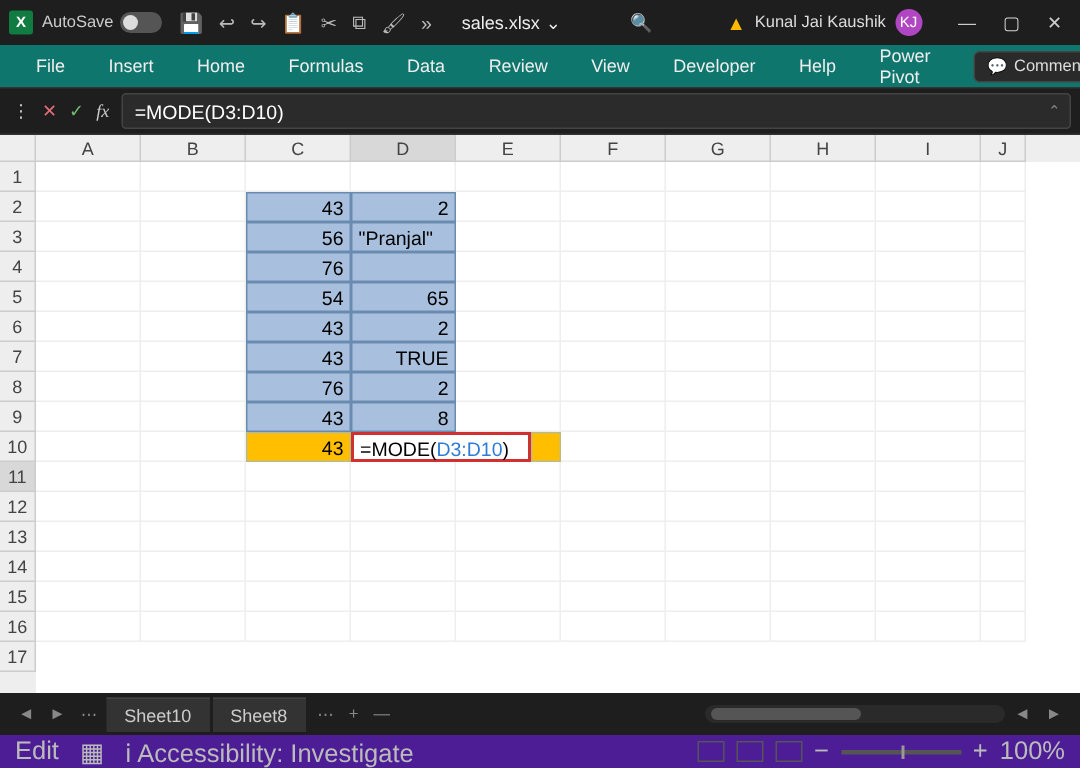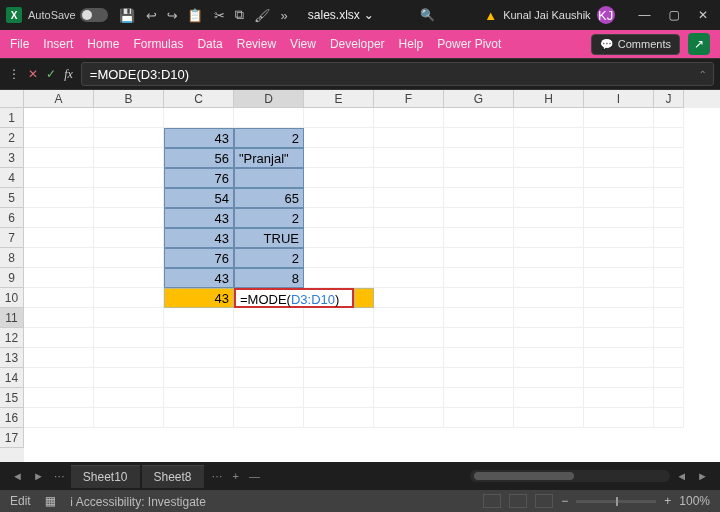--- a/index.html
+++ b/index.html
@@ -10,25 +10,25 @@
   .ex-icon { width: 16px; height: 16px; background: #107c41; color:#fff; font-size:10px; font-weight:bold; display:flex; align-items:center; justify-content:center; border-radius:2px;}
   .autosave { display:flex; align-items:center; gap:4px; font-size:11px; color:#ccc;}
   .toggle { width:28px; height:14px; background:#555; border-radius:7px; position:relative; }
   .toggle::after { content:""; width:10px; height:10px; background:#ddd; border-radius:50%; position:absolute; top:2px; left:2px; }
   .qat { display:flex; gap:10px; margin-left:6px; color:#bbb; font-size:13px; align-items:center;}
   .qat span { cursor:default; }
   .filename { margin-left:14px; font-size:12px; color:#eee; display:flex; align-items:center; gap:4px;}
   .search-ico { margin-left:40px; color:#bbb; }
   .user { margin-left:auto; display:flex; align-items:center; gap:6px; font-size:11px; color:#ddd;}
   .warn { color:#ffb900; font-size:13px; }
-  .avatar { width:18px; height:18px; border-radius:50%; background:#b146c2; color:#fff; font-size:13px; display:flex; align-items:center; justify-content:center; }
+  .avatar { width:18px; height:18px; border-radius:50%; background:#b146c2; color:#fff; font-size:10px; display:flex; align-items:center; justify-content:center; }
   .winctls { display:flex; gap:18px; margin-left:18px; margin-right:6px; color:#ccc; font-size:12px;}
 
   
-  .menubar { height:28px; background:#ec4899; display:flex; align-items:center; padding:0 10px; gap:14px; font-size:12px; }
+  .menubar { height:28px; background:#0f766e; display:flex; align-items:center; padding:0 24px; gap:29px; font-size:12px; }
   .menubar .tab { color:#eee; padding:4px 0; cursor:default;}
   .menubar .right { margin-left:auto; display:flex; gap:8px; align-items:center;}
   .comments-btn { background:#2a2a2a; border:1px solid #444; border-radius:4px; padding:3px 8px; font-size:11px; color:#ddd; display:flex; gap:4px; align-items:center;}
   .share-btn { background:#107c41; border-radius:4px; width:22px; height:22px; display:flex; align-items:center; justify-content:center; color:#fff; font-size:12px;}
 
   
   .formulabar { height:32px; background:#1e1e1e; display:flex; align-items:stretch; border-top:1px solid #333; border-bottom:1px solid #333;}
   .namebox { width:80px; background:#2b2b2b; display:flex; align-items:center; padding:0 8px; font-size:12px; border:1px solid #444; margin:3px; border-radius:3px;}
   .namebox .dd { margin-left:auto; font-size:9px; color:#aaa;}
   .fx-ctrl { display:flex; align-items:center; gap:8px; padding:0 8px; color:#ccc;}
@@ -59,21 +59,21 @@
 
   
   .sheettabs { position:absolute; bottom:22px; left:0; right:0; height:28px; background:#1e1e1e; display:flex; align-items:center; padding:0 8px; gap:2px;}
   .nav-arrow { color:#888; padding:0 4px; font-size:11px;}
   .sheettab { background:#333; color:#ccc; padding:4px 12px; font-size:12px; border-radius:0; margin-right:2px; border-top:1px solid #444;}
   .sheettab.active { background:#fff; color:#000; }
   .sheettabs .hscroll { margin-left:auto; width:200px; height:12px; background:#2a2a2a; border-radius:6px; position:relative;}
   .sheettabs .hscroll .thumb { position:absolute; left:4px; top:2px; width:100px; height:8px; background:#555; border-radius:4px;}
 
   
-  .statusbar { position:absolute; bottom:0; left:0; right:0; height:22px; background:#404040; display:flex; align-items:center; padding:0 10px; gap:14px; font-size:12px; color:#bbb;}
+  .statusbar { position:absolute; bottom:0; left:0; right:0; height:22px; background:#4c1d95; display:flex; align-items:center; padding:0 10px; gap:14px; font-size:17px; color:#bbb;}
   .statusbar .zoom { margin-left:auto; display:flex; align-items:center; gap:8px;}
   .zoom-track { width:80px; height:3px; background:#555; position:relative;}
   .zoom-track::after { content:""; position:absolute; left:50%; top:-3px; width:2px; height:9px; background:#999;}
   .viewbtn { width:18px; height:14px; border:1px solid #555; }
 </style>
 </head>
 <body>
 
 <div class="titlebar">
   <div class="ex-icon">X</div>

